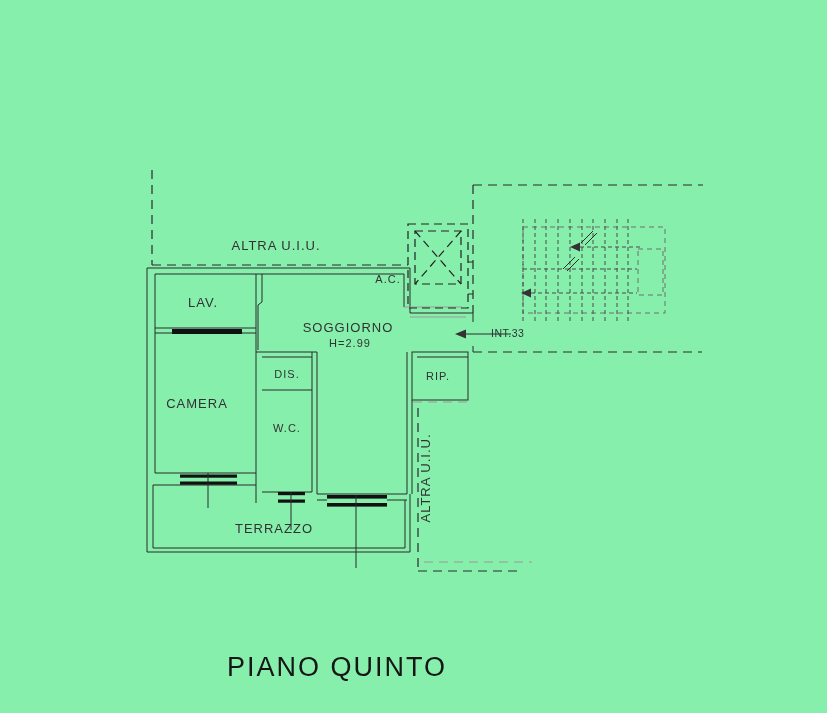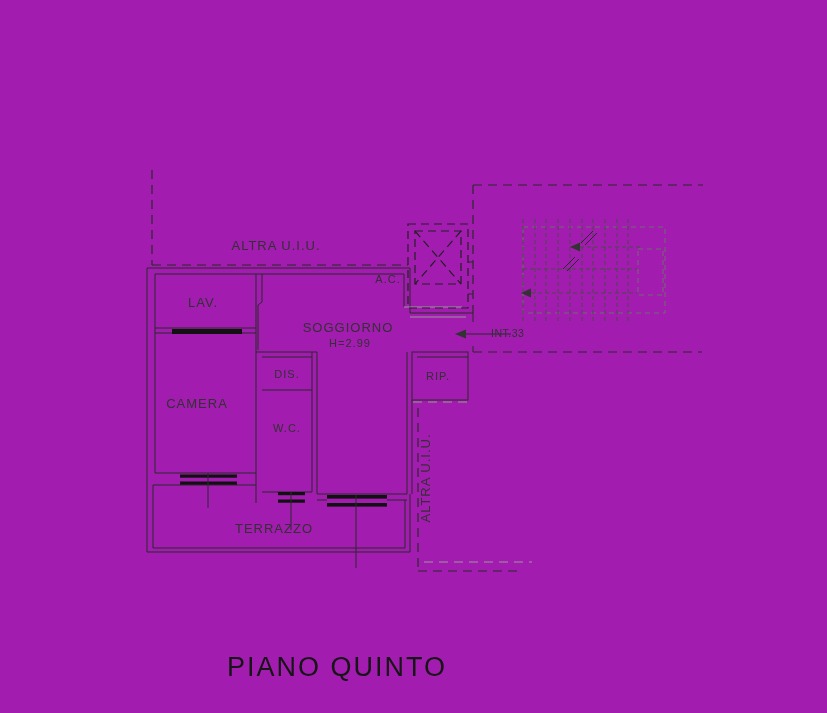--- a/index.html
+++ b/index.html
@@ -1,16 +1,16 @@
 <!DOCTYPE html>
 <html><head>
 <meta charset="utf-8">
 <style>
   html,body{margin:0;padding:0;background:#fff;}
-  .page{position:relative;width:827px;height:713px;background:#a21caf;overflow:hidden;
+  .page{position:relative;width:827px;height:713px;background:#86efac;overflow:hidden;
         font-family:"Liberation Sans", sans-serif;}
   svg{position:absolute;left:0;top:0;}
   
   .w   {stroke:#2b2b2b;stroke-width:1;fill:none;}
   .wg  {stroke:#9a9a9a;stroke-width:1;fill:none;}
   .thick{fill:#111;stroke:none;}
   .db  {stroke:#2b2b2b;stroke-width:1.2;fill:none;stroke-dasharray:9 6;}   
   .dg  {stroke:#9a9a9a;stroke-width:1.1;fill:none;stroke-dasharray:9 6;}   
   .del {stroke:#222;stroke-width:1.2;fill:none;stroke-dasharray:8 5;}      
   .dst {stroke:#6e6e6e;stroke-width:1;fill:none;stroke-dasharray:5 4;}     

